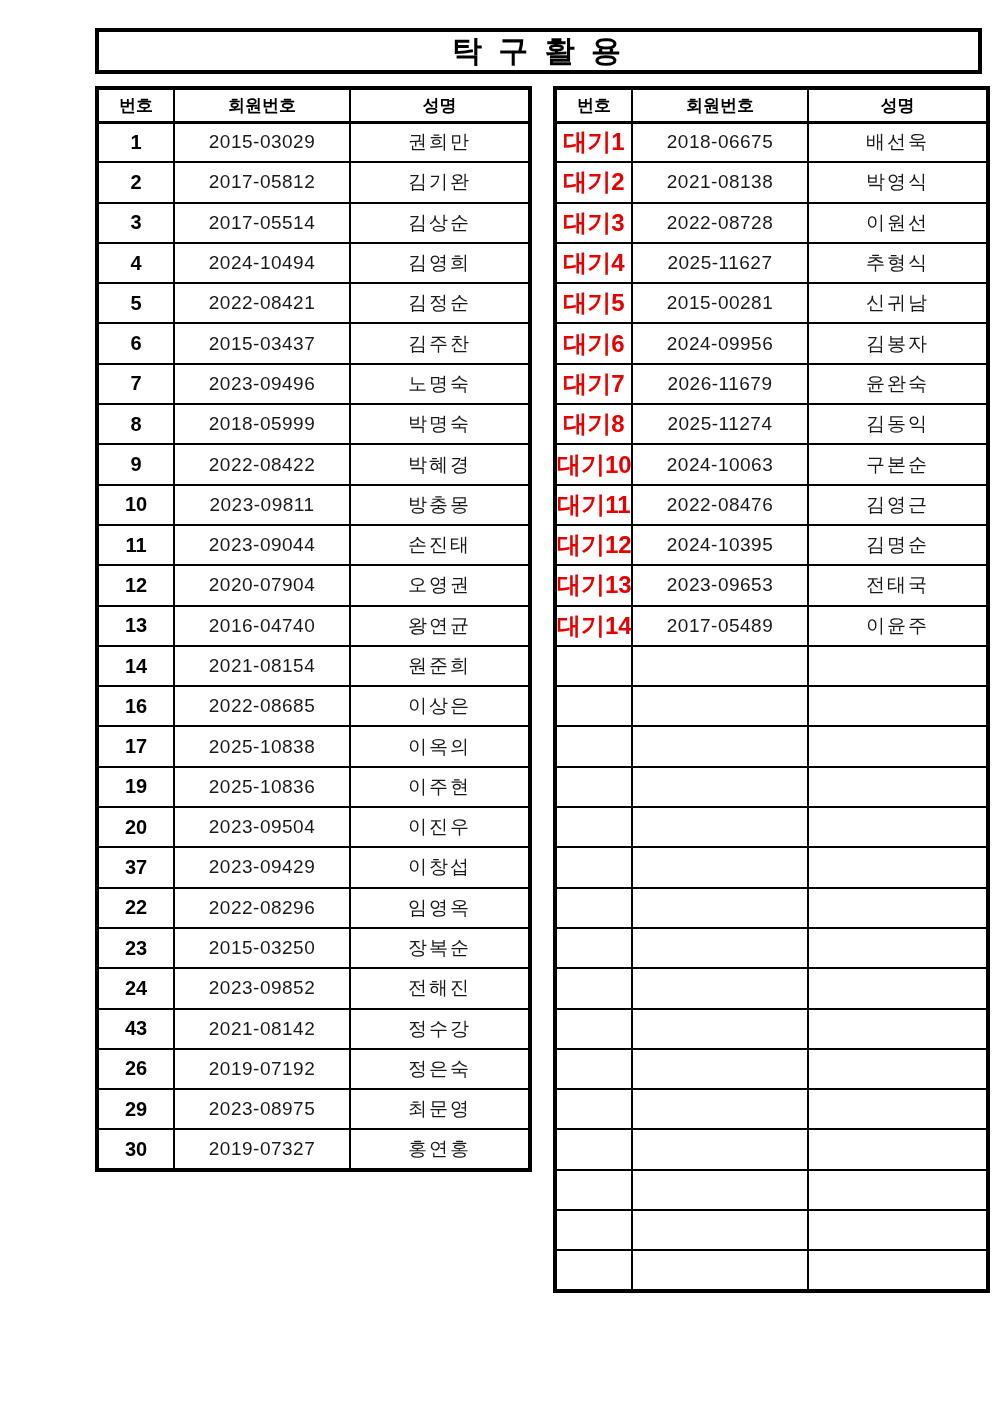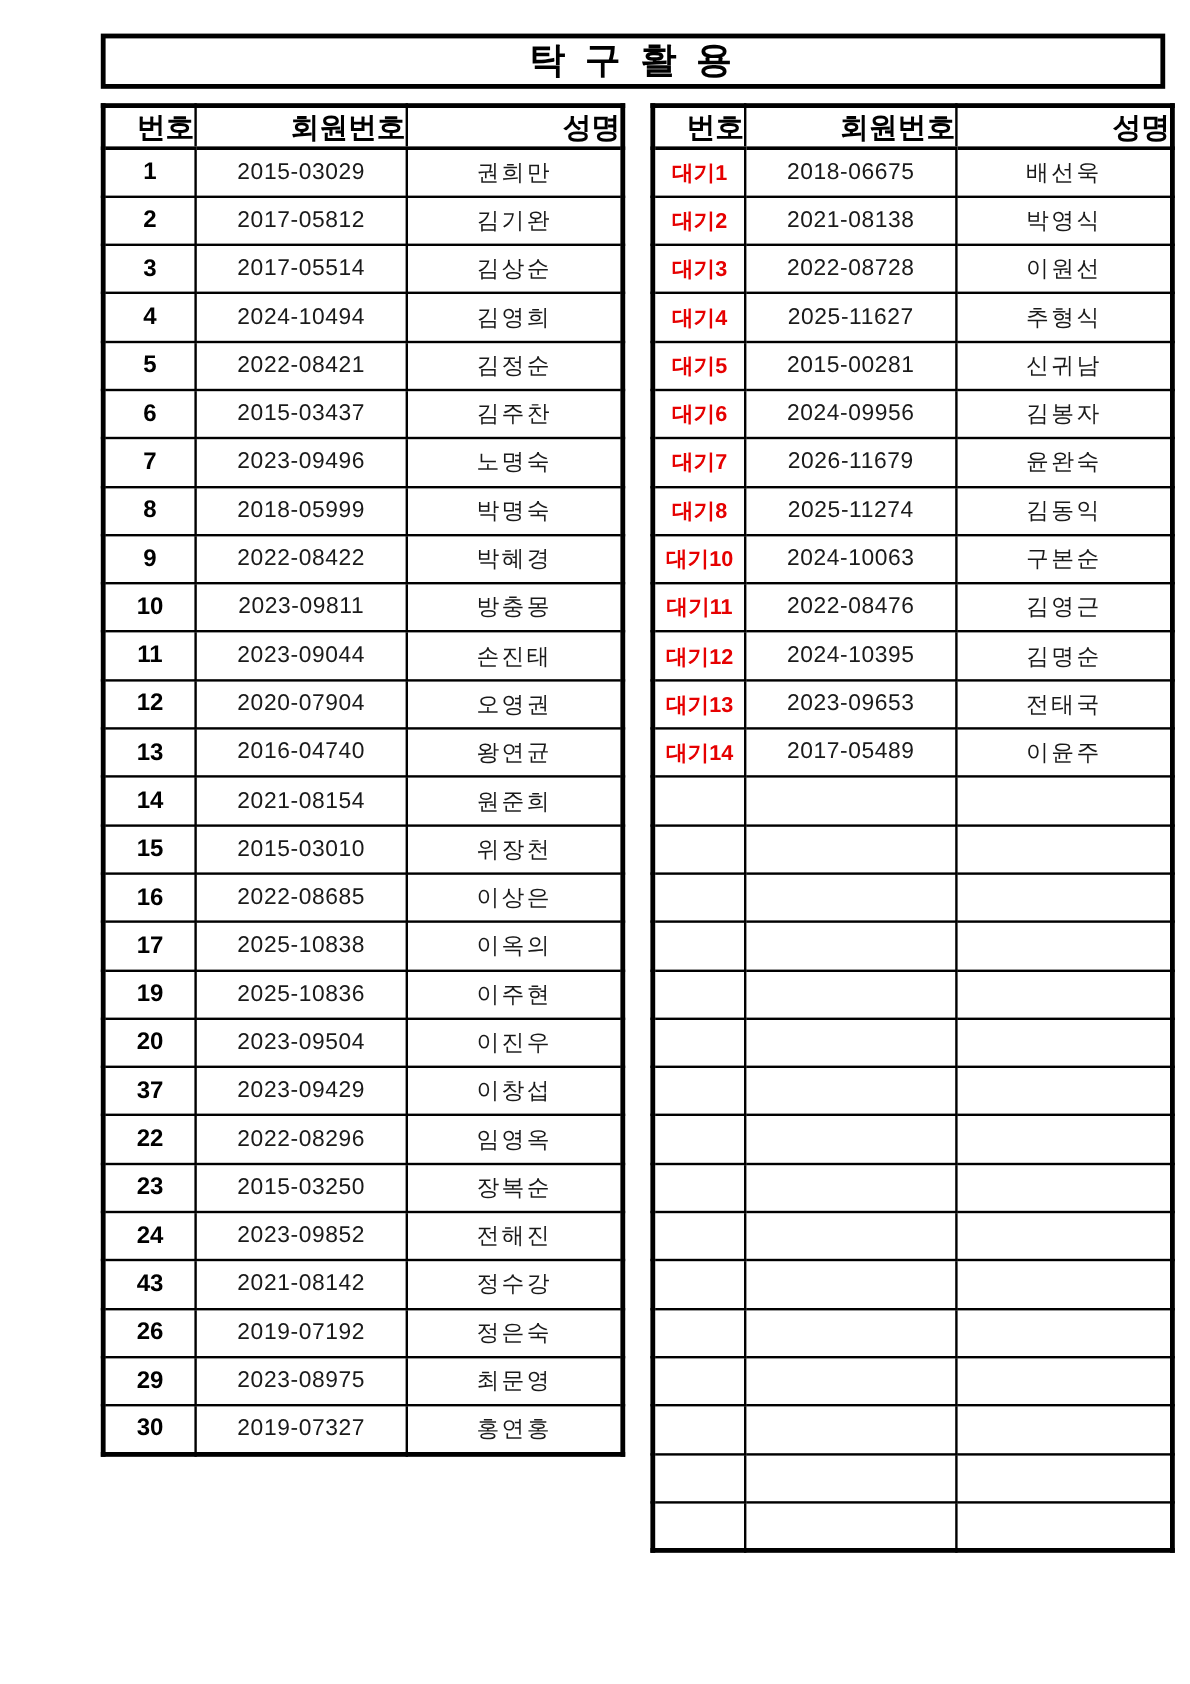--- a/index.html
+++ b/index.html
@@ -11,21 +11,21 @@
   html, body { background: #ffffff; }
   body {
     width: 992px;
     height: 1403px;
     font-family: "Liberation Sans", "DejaVu Sans", sans-serif;
     color: #000;
     position: relative;
   }
   .page {
     position: absolute;
-    left: 43px;
+    left: 54px;
     top: 28px;
     width: 887px;
     padding-left: 41px;
   }
   .title-box {
     width: 887px;
     height: 46px;
     border: 4px solid var(--border-color);
     display: flex;
     align-items: center;
@@ -50,23 +50,23 @@
     table-layout: fixed;
     border: 4px solid var(--border-color);
   }
   table.roster col.c-no     { width: 77px; }
   table.roster col.c-member { width: 176px; }
   table.roster col.c-name   { width: 180px; }
   table.roster th {
     height: 34px;
     border: 2px solid var(--border-color);
     border-bottom: 3px solid var(--border-color);
-    font-size: 24px;
+    font-size: 17px;
     font-weight: 700;
-    text-align: right;
+    text-align: center;
     vertical-align: middle;
     background: #ffffff;
     margin-top: 21px;
   }
   table.roster td {
     height: 40.3px;
     border: 2px solid var(--border-color);
     text-align: center;
     vertical-align: middle;
     font-size: 19px;
@@ -77,21 +77,21 @@
   }
   table.roster td.col-no {
     font-weight: 700;
     font-size: 20px;
     color: #000;
   }
   table.roster td.col-member-id { letter-spacing: 0.5px; }
   table.roster td.col-name { letter-spacing: 2px; }
   table.waiting td.col-no {
     color: var(--waiting-color);
-    font-size: 18px;
+    font-size: 24px;
   }
 </style>
 </head>
 <body>
 
 <div class="page">
 
   <div class="title-box">
     <span class="title-text">탁 구 활 용</span>
   </div>
@@ -176,25 +176,20 @@
             <td class="col-no">13</td>
             <td class="col-member-id">2016-04740</td>
             <td class="col-name">왕연균</td>
           </tr>
           <tr>
             <td class="col-no">14</td>
             <td class="col-member-id">2021-08154</td>
             <td class="col-name">원준희</td>
           </tr>
           <tr>
-            <td class="col-no">15</td>
-            <td class="col-member-id">2015-03010</td>
-            <td class="col-name">위장천</td>
-          </tr>
-          <tr>
             <td class="col-no">16</td>
             <td class="col-member-id">2022-08685</td>
             <td class="col-name">이상은</td>
           </tr>
           <tr>
             <td class="col-no">17</td>
             <td class="col-member-id">2025-10838</td>
             <td class="col-name">이옥의</td>
           </tr>
           <tr>

